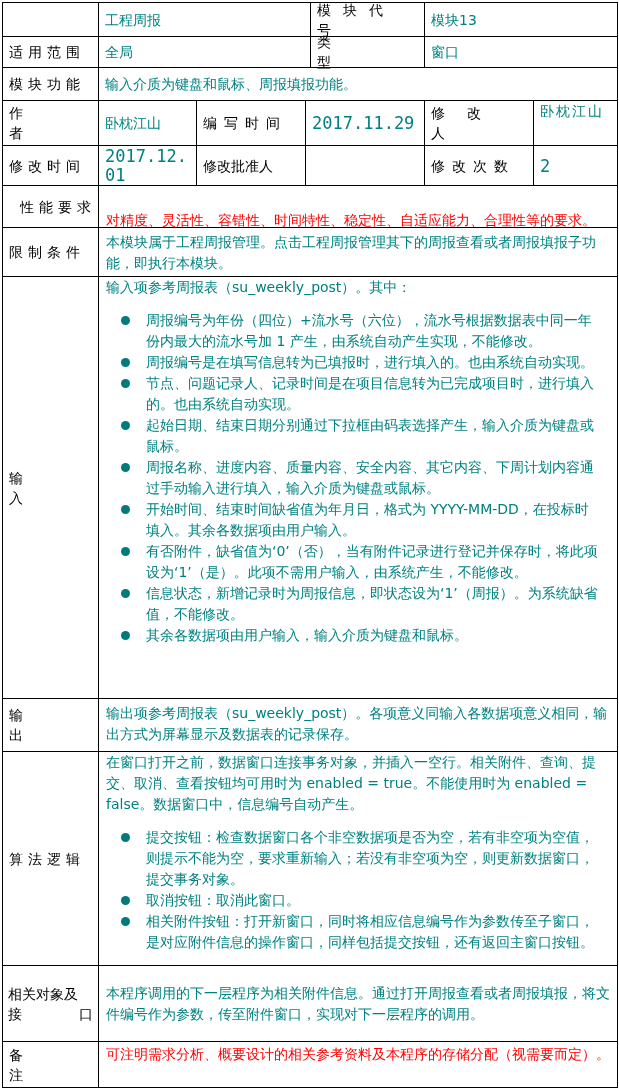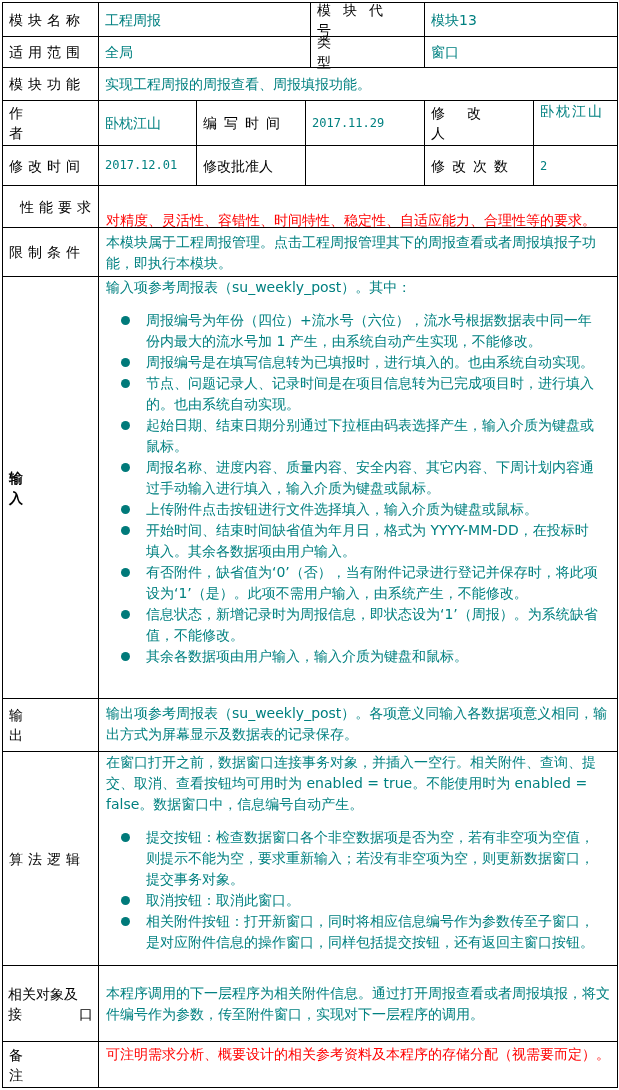--- a/index.html
+++ b/index.html
@@ -12,21 +12,21 @@
     .label { color: #000; display: flex; align-items: center; padding: 0 6px; letter-spacing: 0; }
     .label.spread { justify-content: space-between; }
     .label.spread span { display: inline-block; }
     .val { color: #008080; display: flex; align-items: center; padding: 0 6px; }
     .red { color: #ff0000; }
     .block { padding: 2px 6px 0 7px; color: #008080; font-size: 14px; line-height: 21px; }
     .block.red { color: #ff0000; }
     ul.bul { list-style: none; margin: 12px; padding: 0; }
     ul.bul li { position: relative; padding-left: 28px; }
     ul.bul li .dot { position: absolute; left: 3px; top: 6px; width: 9px; height: 9px; border-radius: 50%; background: #007a7a; }
-    .mono { font-family: "DejaVu Sans Mono", "Liberation Mono", monospace; font-size: 12px; }
+    .mono { font-family: "DejaVu Sans Mono", "Liberation Mono", monospace; font-size: 17px; }
   </style>
 </head>
 <body>
 
 <div class="doc">
 
   <div class="hl" style="left:2px;top:2px;width:616px;"></div>
   <div class="hl" style="left:2px;top:36px;width:616px;"></div>
   <div class="hl" style="left:2px;top:67px;width:616px;"></div>
   <div class="hl" style="left:2px;top:100px;width:616px;"></div>
@@ -46,34 +46,31 @@
   <div class="vl" style="left:98px;top:2px;height:1086px;"></div>
 
   <div class="vl" style="left:310px;top:2px;height:66px;"></div>
   <div class="vl" style="left:424px;top:2px;height:66px;"></div>
 
   <div class="vl" style="left:196px;top:100px;height:86px;"></div>
   <div class="vl" style="left:305px;top:100px;height:86px;"></div>
   <div class="vl" style="left:424px;top:100px;height:86px;"></div>
   <div class="vl" style="left:533px;top:100px;height:86px;"></div>
 
-  <div class="cell label spread" style="left:3px;top:3px;width:95px;height:33px;">
-    <span style="letter-spacing:5px;">模块名称</span>
-  </div>
   <div class="cell val" style="left:99px;top:3px;width:211px;height:33px;">工程周报</div>
   <div class="cell label" style="left:311px;top:3px;width:113px;height:33px;letter-spacing:12px;">模块代号</div>
   <div class="cell val" style="left:425px;top:3px;width:192px;height:33px;">模块13</div>
 
   <div class="cell label" style="left:3px;top:37px;width:95px;height:30px;letter-spacing:5px;">适用范围</div>
   <div class="cell val" style="left:99px;top:37px;width:211px;height:30px;">全局</div>
   <div class="cell label" style="left:311px;top:37px;width:113px;height:30px;letter-spacing:64px;">类型</div>
   <div class="cell val" style="left:425px;top:37px;width:192px;height:30px;">窗口</div>
 
   <div class="cell label" style="left:3px;top:68px;width:95px;height:32px;letter-spacing:5px;text-align:center;">模块功能</div>
-  <div class="cell val" style="left:99px;top:68px;width:518px;height:32px;">实现工程周报的周报查看、周报填报功能。</div>
+  <div class="cell val" style="left:99px;top:68px;width:518px;height:32px;">输入介质为键盘和鼠标、周报填报功能。</div>
 
   <div class="cell label" style="left:3px;top:101px;width:95px;height:44px;letter-spacing:50px;">作者</div>
   <div class="cell val" style="left:99px;top:101px;width:97px;height:44px;">卧枕江山</div>
   <div class="cell label" style="left:197px;top:101px;width:108px;height:44px;letter-spacing:7px;">编写时间</div>
   <div class="cell val mono" style="left:306px;top:101px;width:118px;height:44px;">2017.11.29</div>
   <div class="cell label" style="left:425px;top:101px;width:108px;height:44px;letter-spacing:22px;">修改人</div>
   <div class="cell val" style="left:534px;top:101px;width:83px;height:44px;align-items:flex-start;line-height:19px;padding-top:1px;letter-spacing:2px;">卧枕江山</div>
 
   <div class="cell label" style="left:3px;top:146px;width:95px;height:39px;letter-spacing:5px;text-align:right;">修改时间</div>
   <div class="cell val mono" style="left:99px;top:146px;width:97px;height:39px;line-height:19px;word-break:break-all;">2017.12.01</div>
@@ -82,31 +79,30 @@
   <div class="cell label" style="left:425px;top:146px;width:108px;height:39px;letter-spacing:7px;">修改次数</div>
   <div class="cell val mono" style="left:534px;top:146px;width:83px;height:39px;">2</div>
 
   <div class="cell label" style="left:3px;top:186px;width:95px;height:41px;letter-spacing:5px;margin-left:11px;">性能要求</div>
   <div class="cell block red" style="left:99px;top:186px;width:518px;height:41px;padding-top:0;line-height:20px;margin-top:24px;">对精度、灵活性、容错性、时间特性、稳定性、自适应能力、合理性等的要求。</div>
 
   <div class="cell label" style="left:3px;top:228px;width:95px;height:48px;letter-spacing:5px;">限制条件</div>
   <div class="cell block" style="left:99px;top:228px;width:518px;height:48px;padding-top:4px;">本模块属于工程周报管理。点击工程周报管理其下的周报查看或者周报填报子功能，即执行本模块。</div>
 
   <div class="cell label" style="left:3px;top:277px;width:95px;height:421px;justify-content:space-between;">
-    <span style="letter-spacing:52px;font-weight:bold;">输入</span>
+    <span style="letter-spacing:52px;">输入</span>
   </div>
   <div class="cell block" style="left:99px;top:277px;width:518px;height:421px;padding-top:0;">
     <div>输入项参考周报表（su_weekly_post）。其中：</div>
     <ul class="bul">
       <li><span class="dot"></span><span>周报编号为年份（四位）+流水号（六位），流水号根据数据表中同一年份内最大的流水号加 1 产生，由系统自动产生实现，不能修改。</span></li>
       <li><span class="dot"></span><span>周报编号是在填写信息转为已填报时，进行填入的。也由系统自动实现。</span></li>
       <li><span class="dot"></span><span>节点、问题记录人、记录时间是在项目信息转为已完成项目时，进行填入的。也由系统自动实现。</span></li>
       <li><span class="dot"></span><span>起始日期、结束日期分别通过下拉框由码表选择产生，输入介质为键盘或鼠标。</span></li>
       <li><span class="dot"></span><span>周报名称、进度内容、质量内容、安全内容、其它内容、下周计划内容通过手动输入进行填入，输入介质为键盘或鼠标。</span></li>
-      <li><span class="dot"></span><span>上传附件点击按钮进行文件选择填入，输入介质为键盘或鼠标。</span></li>
       <li><span class="dot"></span><span>开始时间、结束时间缺省值为年月日，格式为 YYYY-MM-DD，在投标时填入。其余各数据项由用户输入。</span></li>
       <li><span class="dot"></span><span>有否附件，缺省值为‘0’（否），当有附件记录进行登记并保存时，将此项设为‘1’（是）。此项不需用户输入，由系统产生，不能修改。</span></li>
       <li><span class="dot"></span><span>信息状态，新增记录时为周报信息，即状态设为‘1’（周报）。为系统缺省值，不能修改。</span></li>
       <li><span class="dot"></span><span>其余各数据项由用户输入，输入介质为键盘和鼠标。</span></li>
     </ul>
   </div>
 
   <div class="cell label" style="left:3px;top:699px;width:95px;height:52px;letter-spacing:52px;">输出</div>
   <div class="cell block" style="left:99px;top:699px;width:518px;height:52px;padding-top:4px;">输出项参考周报表（su_weekly_post）。各项意义同输入各数据项意义相同，输出方式为屏幕显示及数据表的记录保存。</div>
 

